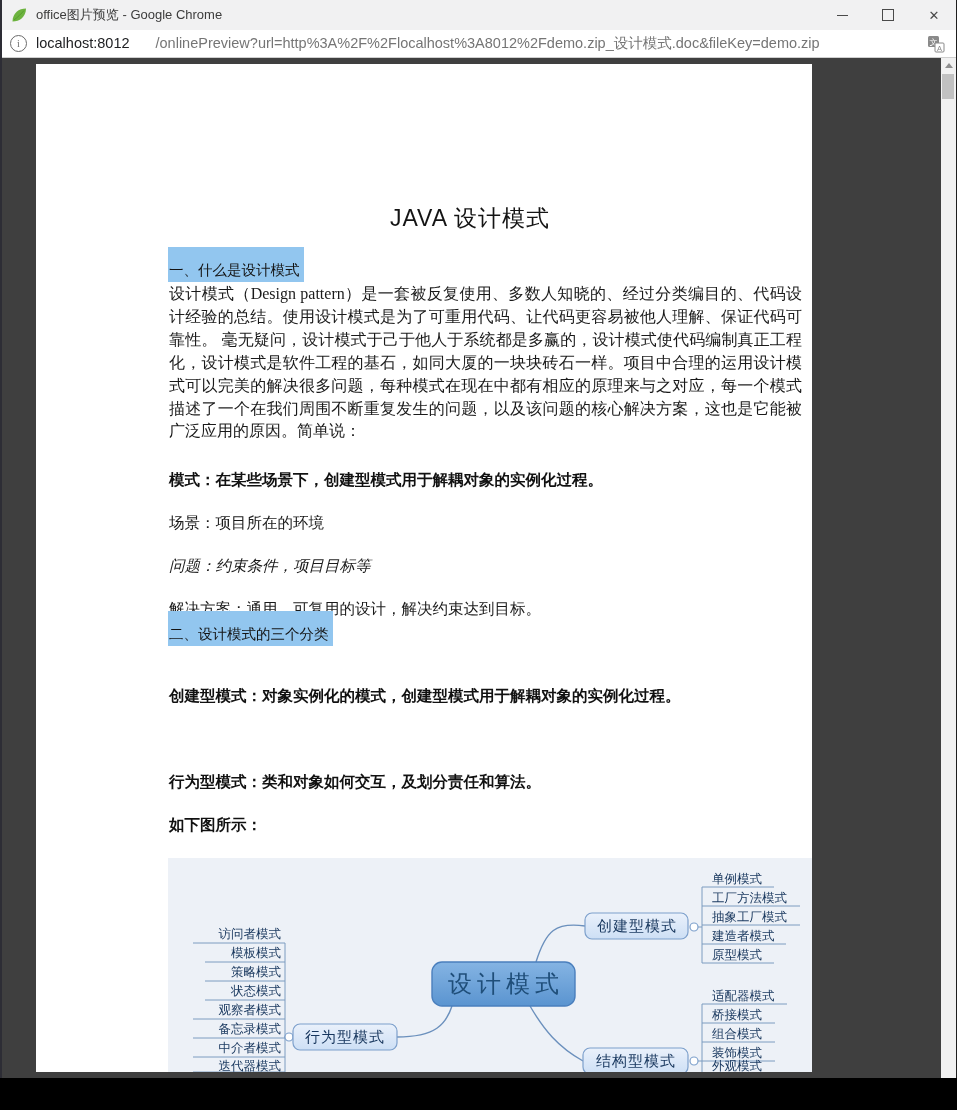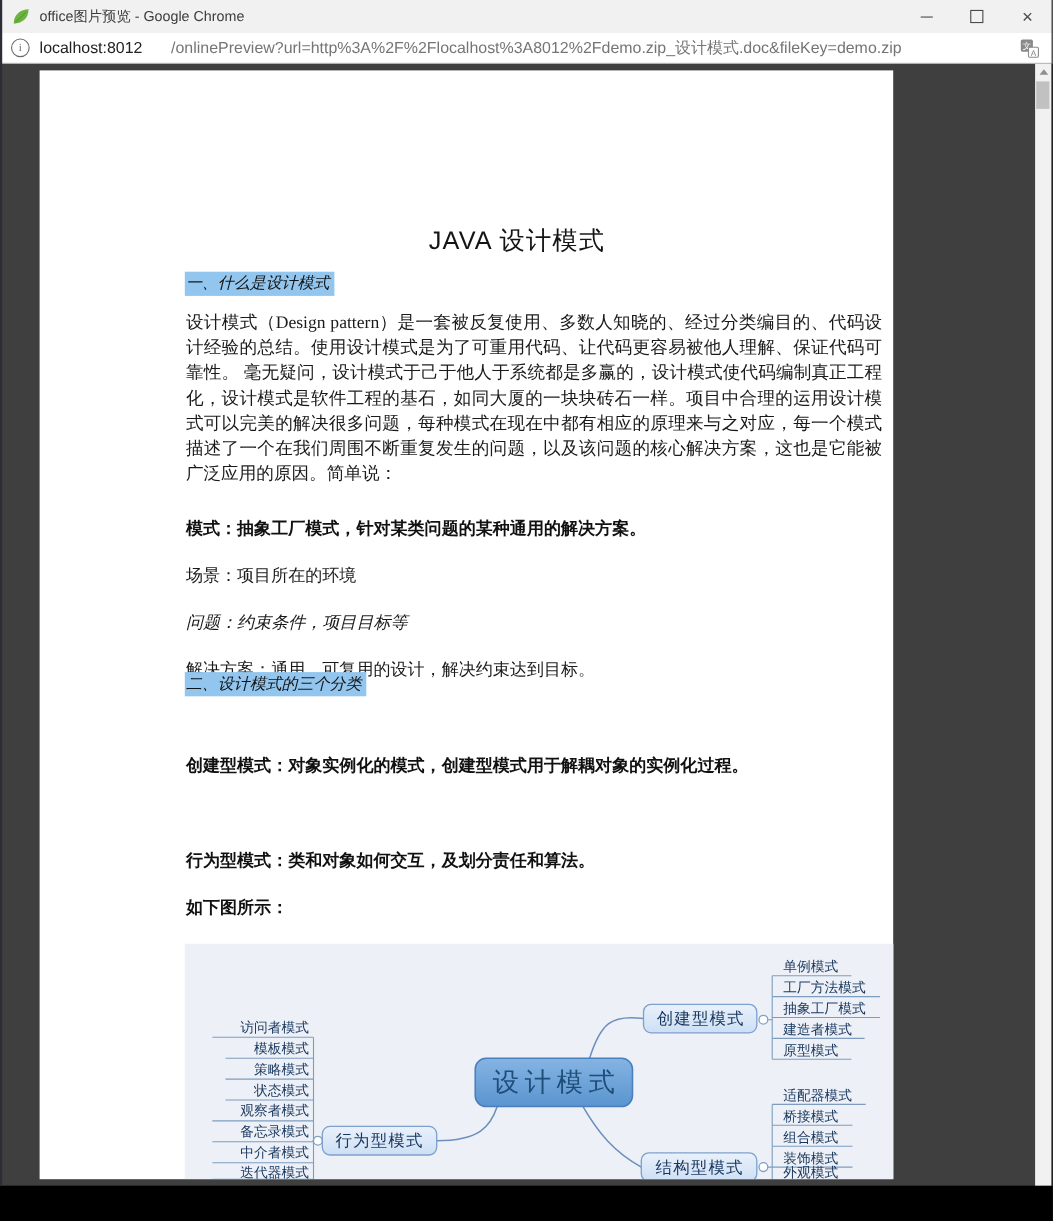--- a/index.html
+++ b/index.html
@@ -32,22 +32,22 @@
 
   
   .scrollbar{position:absolute;top:0;right:1px;width:15px;height:1020px;background:#f1f1f1;}
   .sb-up{position:absolute;top:0;left:0;width:15px;height:15px;display:flex;align-items:center;justify-content:center;}
   .sb-up-glyph{width:0;height:0;border-left:4px solid transparent;border-right:4px solid transparent;border-bottom:5px solid #8f8f8f;}
   .sb-thumb{position:absolute;top:16px;left:1px;width:12px;height:25px;background:#c1c1c1;}
 
   
   .doc-title{position:absolute;top:139px;left:0;width:868px;text-align:center;font-size:23px;color:#141414;
     font-family:"Liberation Sans",sans-serif;letter-spacing:1px;}
-  .doc-h{position:absolute;left:132px;font-size:14.5px;color:#141414;background:#92c6ef;padding:1px 4px 2px 1px;
-    font-family:"Liberation Sans",sans-serif;white-space:nowrap;font-style:italic;}
+  .doc-h{position:absolute;left:132px;font-size:14.5px;color:#141414;background:#92c6ef;padding:14px 4px 2px 1px;
+    font-family:"Liberation Sans",sans-serif;white-space:nowrap;}
   .doc-para{position:absolute;left:133px;top:219px;width:633px;font:16px/22.9px "Liberation Serif","DejaVu Serif",serif;
     text-align:justify;color:#1a1a1a;}
   .docline{position:absolute;left:133px;white-space:nowrap;color:#1a1a1a;}
   .line-serif{font:15.5px "Liberation Serif","DejaVu Serif",serif;}
   .line-bold{font-family:"Liberation Sans",sans-serif;font-weight:bold;font-size:15.5px;color:#111;}
 
   .pdf-btn{position:absolute;left:786px;top:407px;width:66px;height:78px;background:#fff;cursor:pointer;}
 
   .mindmap{position:absolute;left:132px;top:794px;width:712px;height:214px;background:#edf1f7;}
   .mindmap svg{display:block;}
@@ -91,21 +91,21 @@
 <div class="content">
 
   <div class="page">
 
     <div class="doc-title">JAVA 设计模式</div>
 
     <div class="doc-h" style="top:183px;">一、什么是设计模式</div>
 
     <div class="doc-para">设计模式（Design pattern）是一套被反复使用、多数人知晓的、经过分类编目的、代码设计经验的总结。使用设计模式是为了可重用代码、让代码更容易被他人理解、保证代码可靠性。  毫无疑问，设计模式于己于他人于系统都是多赢的，设计模式使代码编制真正工程化，设计模式是软件工程的基石，如同大厦的一块块砖石一样。项目中合理的运用设计模式可以完美的解决很多问题，每种模式在现在中都有相应的原理来与之对应，每一个模式描述了一个在我们周围不断重复发生的问题，以及该问题的核心解决方案，这也是它能被广泛应用的原因。简单说：</div>
 
-    <div class="docline line-bold" style="top:406px;">模式：抽象工厂模式，针对某类问题的某种通用的解决方案。</div>
+    <div class="docline line-bold" style="top:406px;">模式：在某些场景下，创建型模式用于解耦对象的实例化过程。</div>
     <div class="docline line-serif" style="top:449px;">场景：项目所在的环境</div>
     <div class="docline line-serif" style="top:492px;font-style:italic;">问题：约束条件，项目目标等</div>
     <div class="docline line-serif" style="top:535px;">解决方案：通用、可复用的设计，解决约束达到目标。</div>
 
     <div class="doc-h" style="top:547px;">二、设计模式的三个分类</div>
 
     <div class="docline line-bold" style="top:622px;">创建型模式：对象实例化的模式，创建型模式用于解耦对象的实例化过程。</div>
     <div class="docline line-bold" style="top:708px;">行为型模式：类和对象如何交互，及划分责任和算法。</div>
     <div class="docline line-bold" style="top:751px;">如下图所示：</div>
 

